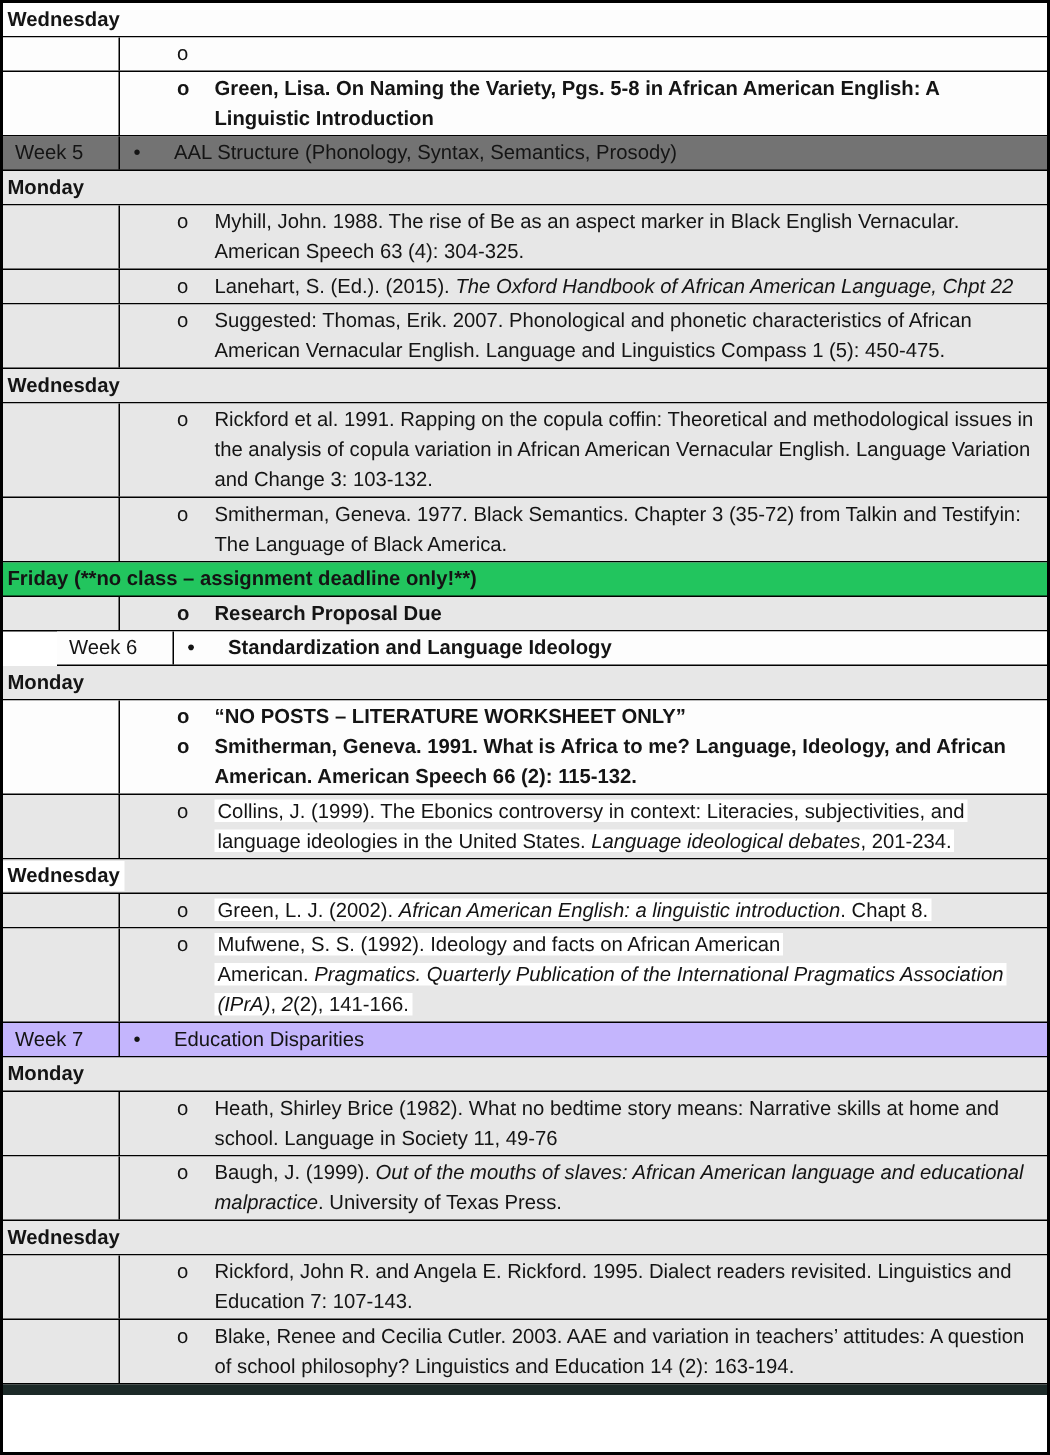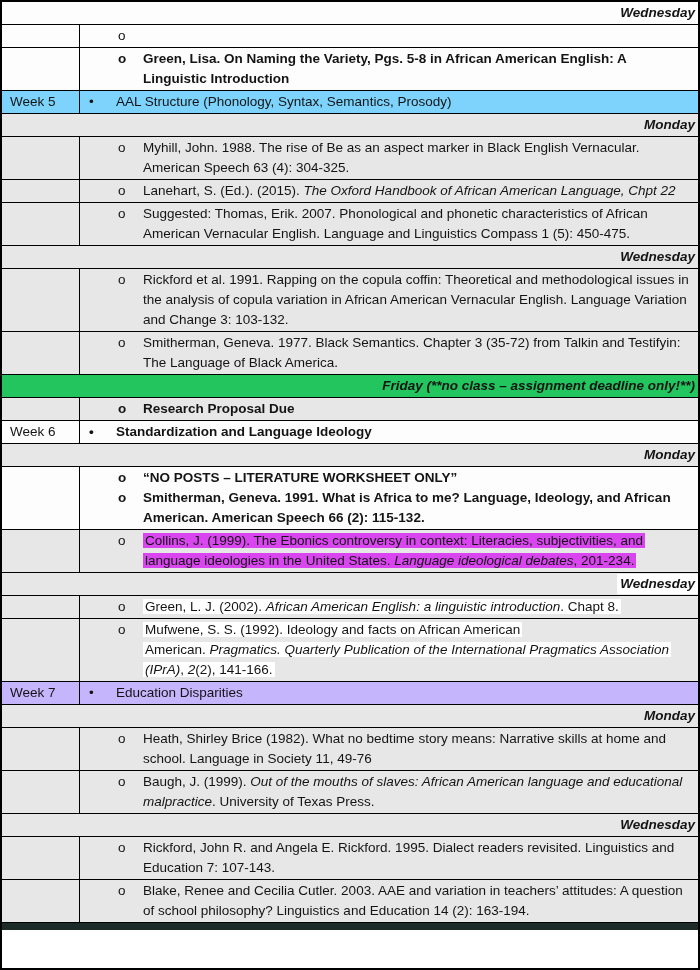--- a/index.html
+++ b/index.html
@@ -2,21 +2,21 @@
 <html><head>
 <meta charset="utf-8">
 <style>
   html,body{margin:0;padding:0;background:#ffffff;}
   body{width:700px;font-family:"Liberation Sans","DejaVu Sans",sans-serif;color:#141414;}
   #doc{width:700px;height:970px;box-sizing:border-box;border:2px solid #000;overflow:hidden;
        display:flex;flex-direction:column;background:#fff;}
   .row{border-bottom:1px solid #000;display:flex;flex-direction:row;font-size:13.5px;line-height:20px;}
   .row:last-child{border-bottom:none;}
   
-  .row.day{display:block;text-align:right;font-weight:bold;min-height:20px;padding:1px 0;font-style:italic;}
+  .row.day{display:block;text-align:left;font-weight:bold;min-height:20px;padding:1px 0;}
   .day-label{display:inline-block;padding:0 3px;}
   
   .row.section{display:block;font-weight:bold;min-height:20px;padding:1px 0 1px 10px;}
   .section-numeral{display:inline-block;width:37px;}
   
   .cell-left{flex:0 0 78px;width:78px;border-right:1px solid #000;box-sizing:border-box;padding:1px 4px 1px 8px;}
   .cell-content{flex:1;min-width:0;padding:1px 4px 1px 0;}
   .week-line{display:flex;}
   .week-bullet{flex:0 0 27px;margin-left:9px;}
   .week-topic{flex:1;}
@@ -44,21 +44,21 @@
     </div>
     <div class="row reading" style="background: rgb(253, 253, 253);">
       <div class="cell-left"></div>
       <div class="cell-content">
         <div class="reading-item bold">
           <span class="reading-bullet">o</span>
           <div class="reading-text"><span>Green, Lisa. On Naming the Variety, Pgs. 5-8 in African American English: A Linguistic Introduction</span></div>
         </div>
       </div>
     </div>
-    <div class="row week" style="background: #7dd3fc;">
+    <div class="row week" style="background: #737373;">
       <div class="cell-left">Week 5</div>
       <div class="cell-content">
         <div class="week-line">
           <span class="week-bullet">•</span>
           <span class="week-topic">AAL Structure (Phonology, Syntax, Semantics, Prosody)</span>
         </div>
       </div>
     </div>
     <div class="row day" style="background: rgb(231, 231, 231);"><span class="day-label">Monday</span></div>
     <div class="row reading" style="background: rgb(231, 231, 231);">
@@ -110,21 +110,21 @@
     <div class="row day" style="background: #22c55e;"><span class="day-label">Friday (**no class – assignment deadline only!**)</span></div>
     <div class="row reading" style="background: rgb(231, 231, 231);">
       <div class="cell-left"></div>
       <div class="cell-content">
         <div class="reading-item bold">
           <span class="reading-bullet">o</span>
           <div class="reading-text"><span>Research Proposal Due</span></div>
         </div>
       </div>
     </div>
-    <div class="row week" style="background: rgb(253, 253, 253);">
+    <div class="row week" style="background: rgb(253, 253, 253); margin-left: 36px;">
       <div class="cell-left">Week 6</div>
       <div class="cell-content">
         <div class="week-line bold">
           <span class="week-bullet">•</span>
           <span class="week-topic">Standardization and Language Ideology</span>
         </div>
       </div>
     </div>
     <div class="row day" style="background: rgb(231, 231, 231);"><span class="day-label">Monday</span></div>
     <div class="row reading" style="background: rgb(253, 253, 253);">
@@ -138,21 +138,21 @@
           <span class="reading-bullet">o</span>
           <div class="reading-text"><span>Smitherman, Geneva. 1991. What is Africa to me? Language, Ideology, and African American. American Speech 66 (2): 115-132.</span></div>
         </div>
       </div>
     </div>
     <div class="row reading" style="background: rgb(231, 231, 231);">
       <div class="cell-left"></div>
       <div class="cell-content">
         <div class="reading-item">
           <span class="reading-bullet">o</span>
-          <div class="reading-text"><span class="hl" style="background: #d946ef;"><span>Collins, J. (1999). The Ebonics controversy in context: Literacies, subjectivities, and language ideologies in the United States. </span><i>Language ideological debates</i><span>, 201-234.</span></span></div>
+          <div class="reading-text"><span class="hl" style="background: #ffffff;"><span>Collins, J. (1999). The Ebonics controversy in context: Literacies, subjectivities, and language ideologies in the United States. </span><i>Language ideological debates</i><span>, 201-234.</span></span></div>
         </div>
       </div>
     </div>
     <div class="row day" style="background: rgb(231, 231, 231);"><span class="day-label" style="background: rgb(255, 255, 255);">Wednesday</span></div>
     <div class="row reading" style="background: rgb(231, 231, 231);">
       <div class="cell-left"></div>
       <div class="cell-content">
         <div class="reading-item">
           <span class="reading-bullet">o</span>
           <div class="reading-text"><span class="hl" style="background: rgb(255, 255, 255);"><span>Green, L. J. (2002). </span><i>African American English: a linguistic introduction</i><span>. Chapt 8.</span></span></div>

